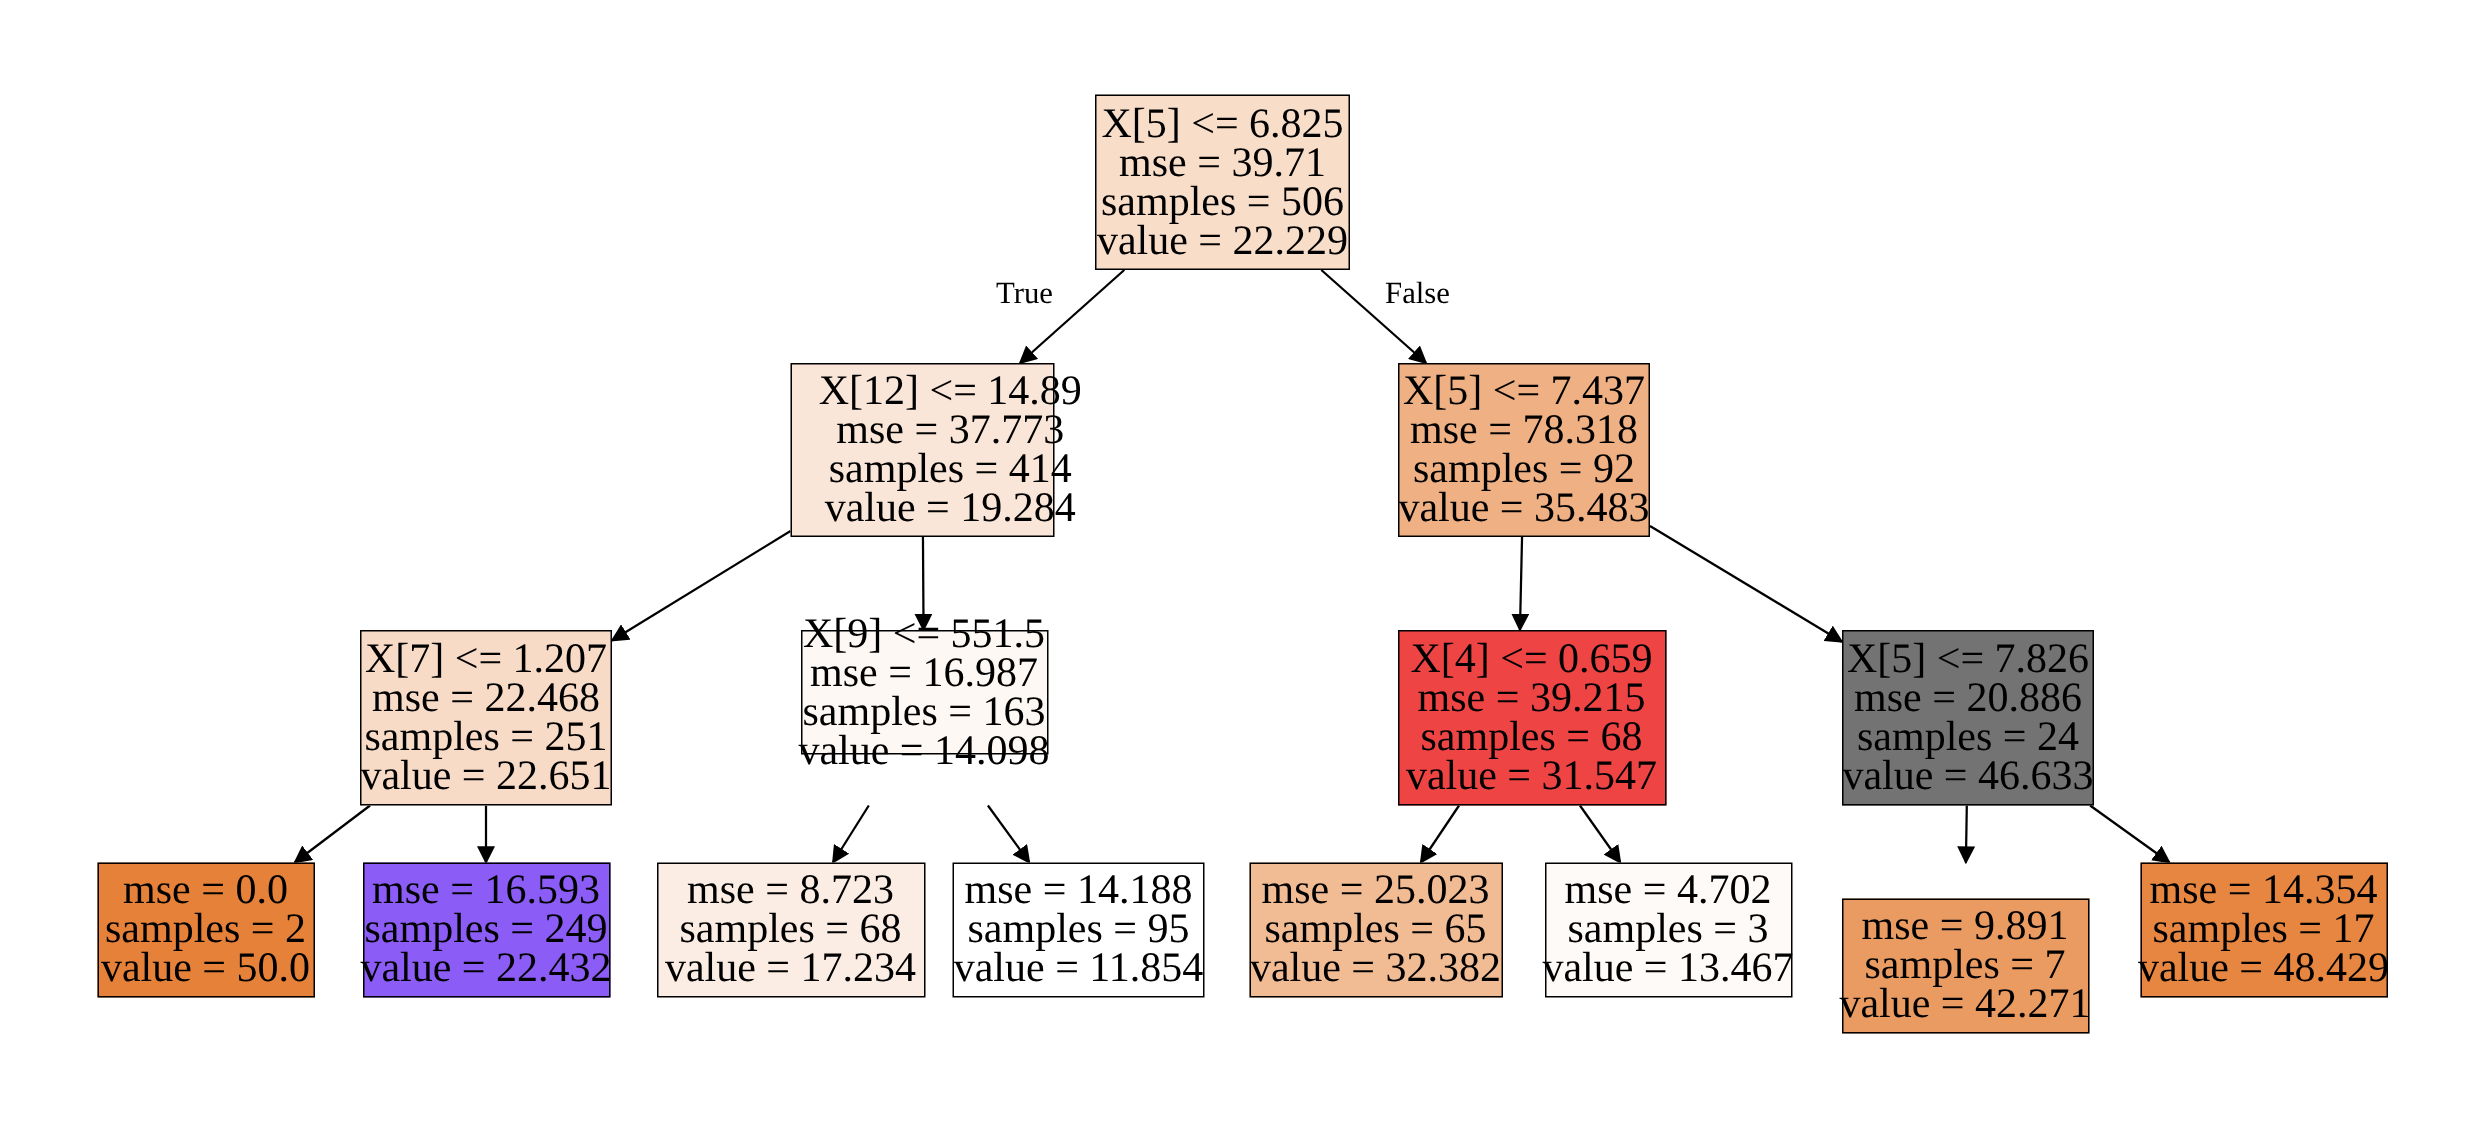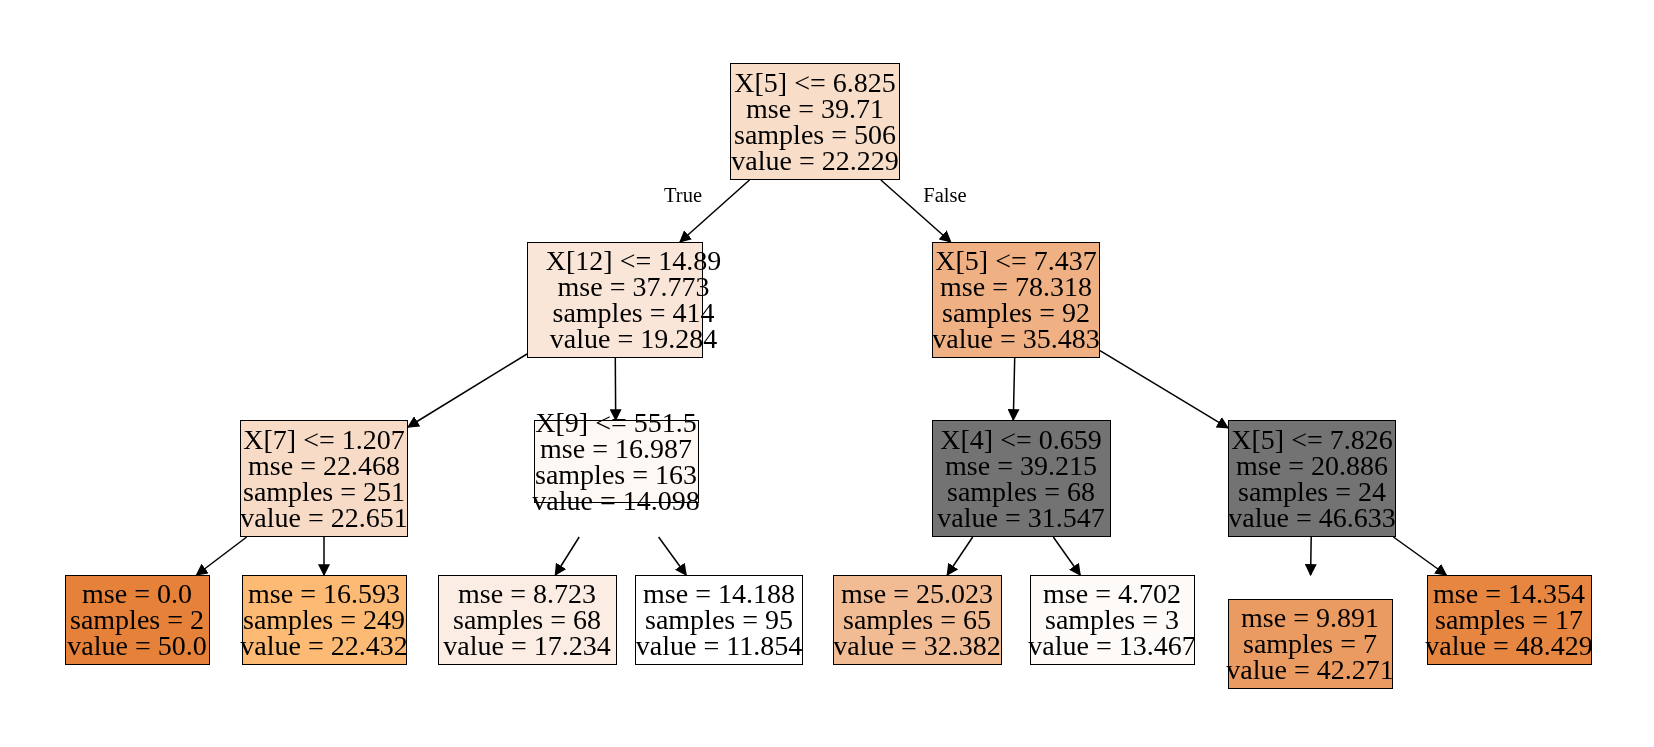--- a/index.html
+++ b/index.html
@@ -104,38 +104,38 @@
         <span class="node-line">mse = 22.468</span>
         <span class="node-line">samples = 251</span>
         <span class="node-line">value = 22.651</span>
       </div>
       <div class="tree-node" style="left: 533.5px; top: 420px; width: 165px; height: 83px; background: rgb(253, 248, 243);">
         <span class="node-line">X[9] &lt;= 551.5</span>
         <span class="node-line">mse = 16.987</span>
         <span class="node-line">samples = 163</span>
         <span class="node-line">value = 14.098</span>
       </div>
-      <div class="tree-node" style="left: 931.5px; top: 420px; width: 179px; height: 117px; background: #737373; text-align: center;">
+      <div class="tree-node" style="left: 931.5px; top: 420px; width: 179px; height: 117px; background: #ef4444; text-align: center;">
         <span class="node-line">X[4] &lt;= 0.659</span>
         <span class="node-line">mse = 39.215</span>
         <span class="node-line">samples = 68</span>
         <span class="node-line">value = 31.547</span>
       </div>
       <div class="tree-node" style="left: 1228px; top: 420px; width: 168px; height: 117px; background: #737373;">
         <span class="node-line">X[5] &lt;= 7.826</span>
         <span class="node-line">mse = 20.886</span>
         <span class="node-line">samples = 24</span>
         <span class="node-line">value = 46.633</span>
       </div>
       <div class="tree-node" style="left: 64.5px; top: 575px; width: 145px; height: 90px; background: rgb(229, 129, 57);">
         <span class="node-line">mse = 0.0</span>
         <span class="node-line">samples = 2</span>
         <span class="node-line">value = 50.0</span>
       </div>
-      <div class="tree-node" style="left: 241.5px; top: 575px; width: 165px; height: 90px; background: #fdba74;">
+      <div class="tree-node" style="left: 241.5px; top: 575px; width: 165px; height: 90px; background: #8b5cf6;">
         <span class="node-line">mse = 16.593</span>
         <span class="node-line">samples = 249</span>
         <span class="node-line">value = 22.432</span>
       </div>
       <div class="tree-node" style="left: 437.5px; top: 575px; width: 179px; height: 90px; background: rgb(251, 237, 227);">
         <span class="node-line">mse = 8.723</span>
         <span class="node-line">samples = 68</span>
         <span class="node-line">value = 17.234</span>
       </div>
       <div class="tree-node" style="left: 635px; top: 575px; width: 168px; height: 90px; background: rgb(255, 255, 255);">

